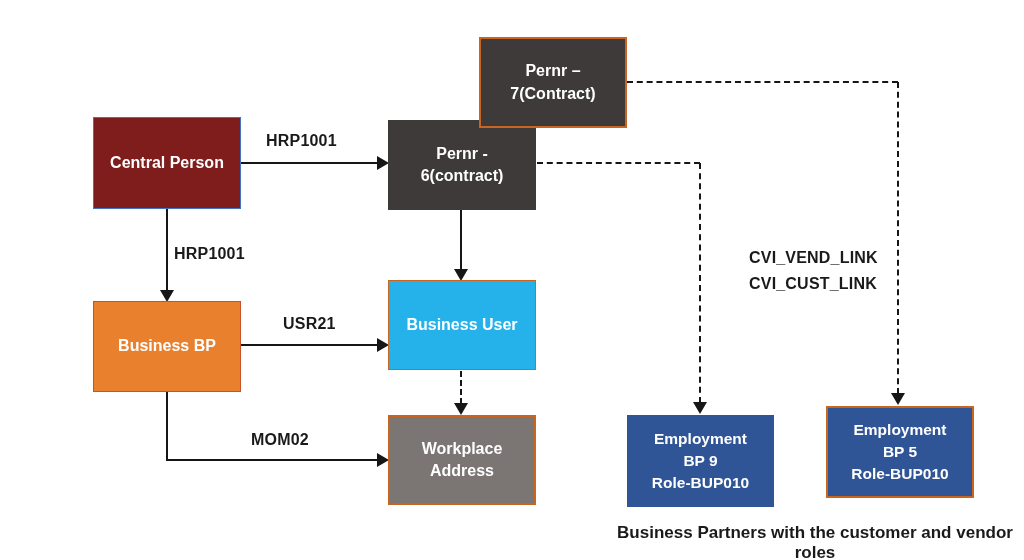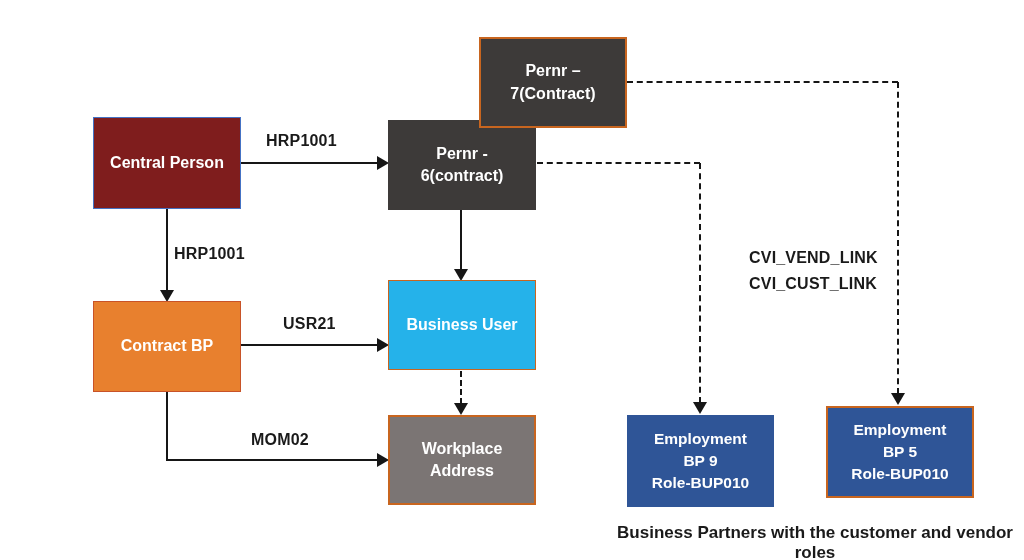--- a/index.html
+++ b/index.html
@@ -144,21 +144,21 @@
     <div>Pernr -</div>
     <div>6(contract)</div>
   </div>
 
   <div class="node" id="node-pernr-2" style="background-color: rgb(61, 58, 57);">
     <div>Pernr –</div>
     <div>7(Contract)</div>
   </div>
 
   <div class="node" id="node-employee-bp" style="background-color: rgb(232, 128, 46);">
-    <div>Contract BP</div>
+    <div>Business BP</div>
   </div>
 
   <div class="node" id="node-business-user" style="background-color: rgb(37, 178, 234);">
     <div>Business User</div>
   </div>
 
   <div class="node" id="node-workplace" style="background-color: rgb(123, 117, 116);">
     <div>Workplace</div>
     <div>Address</div>
   </div>

